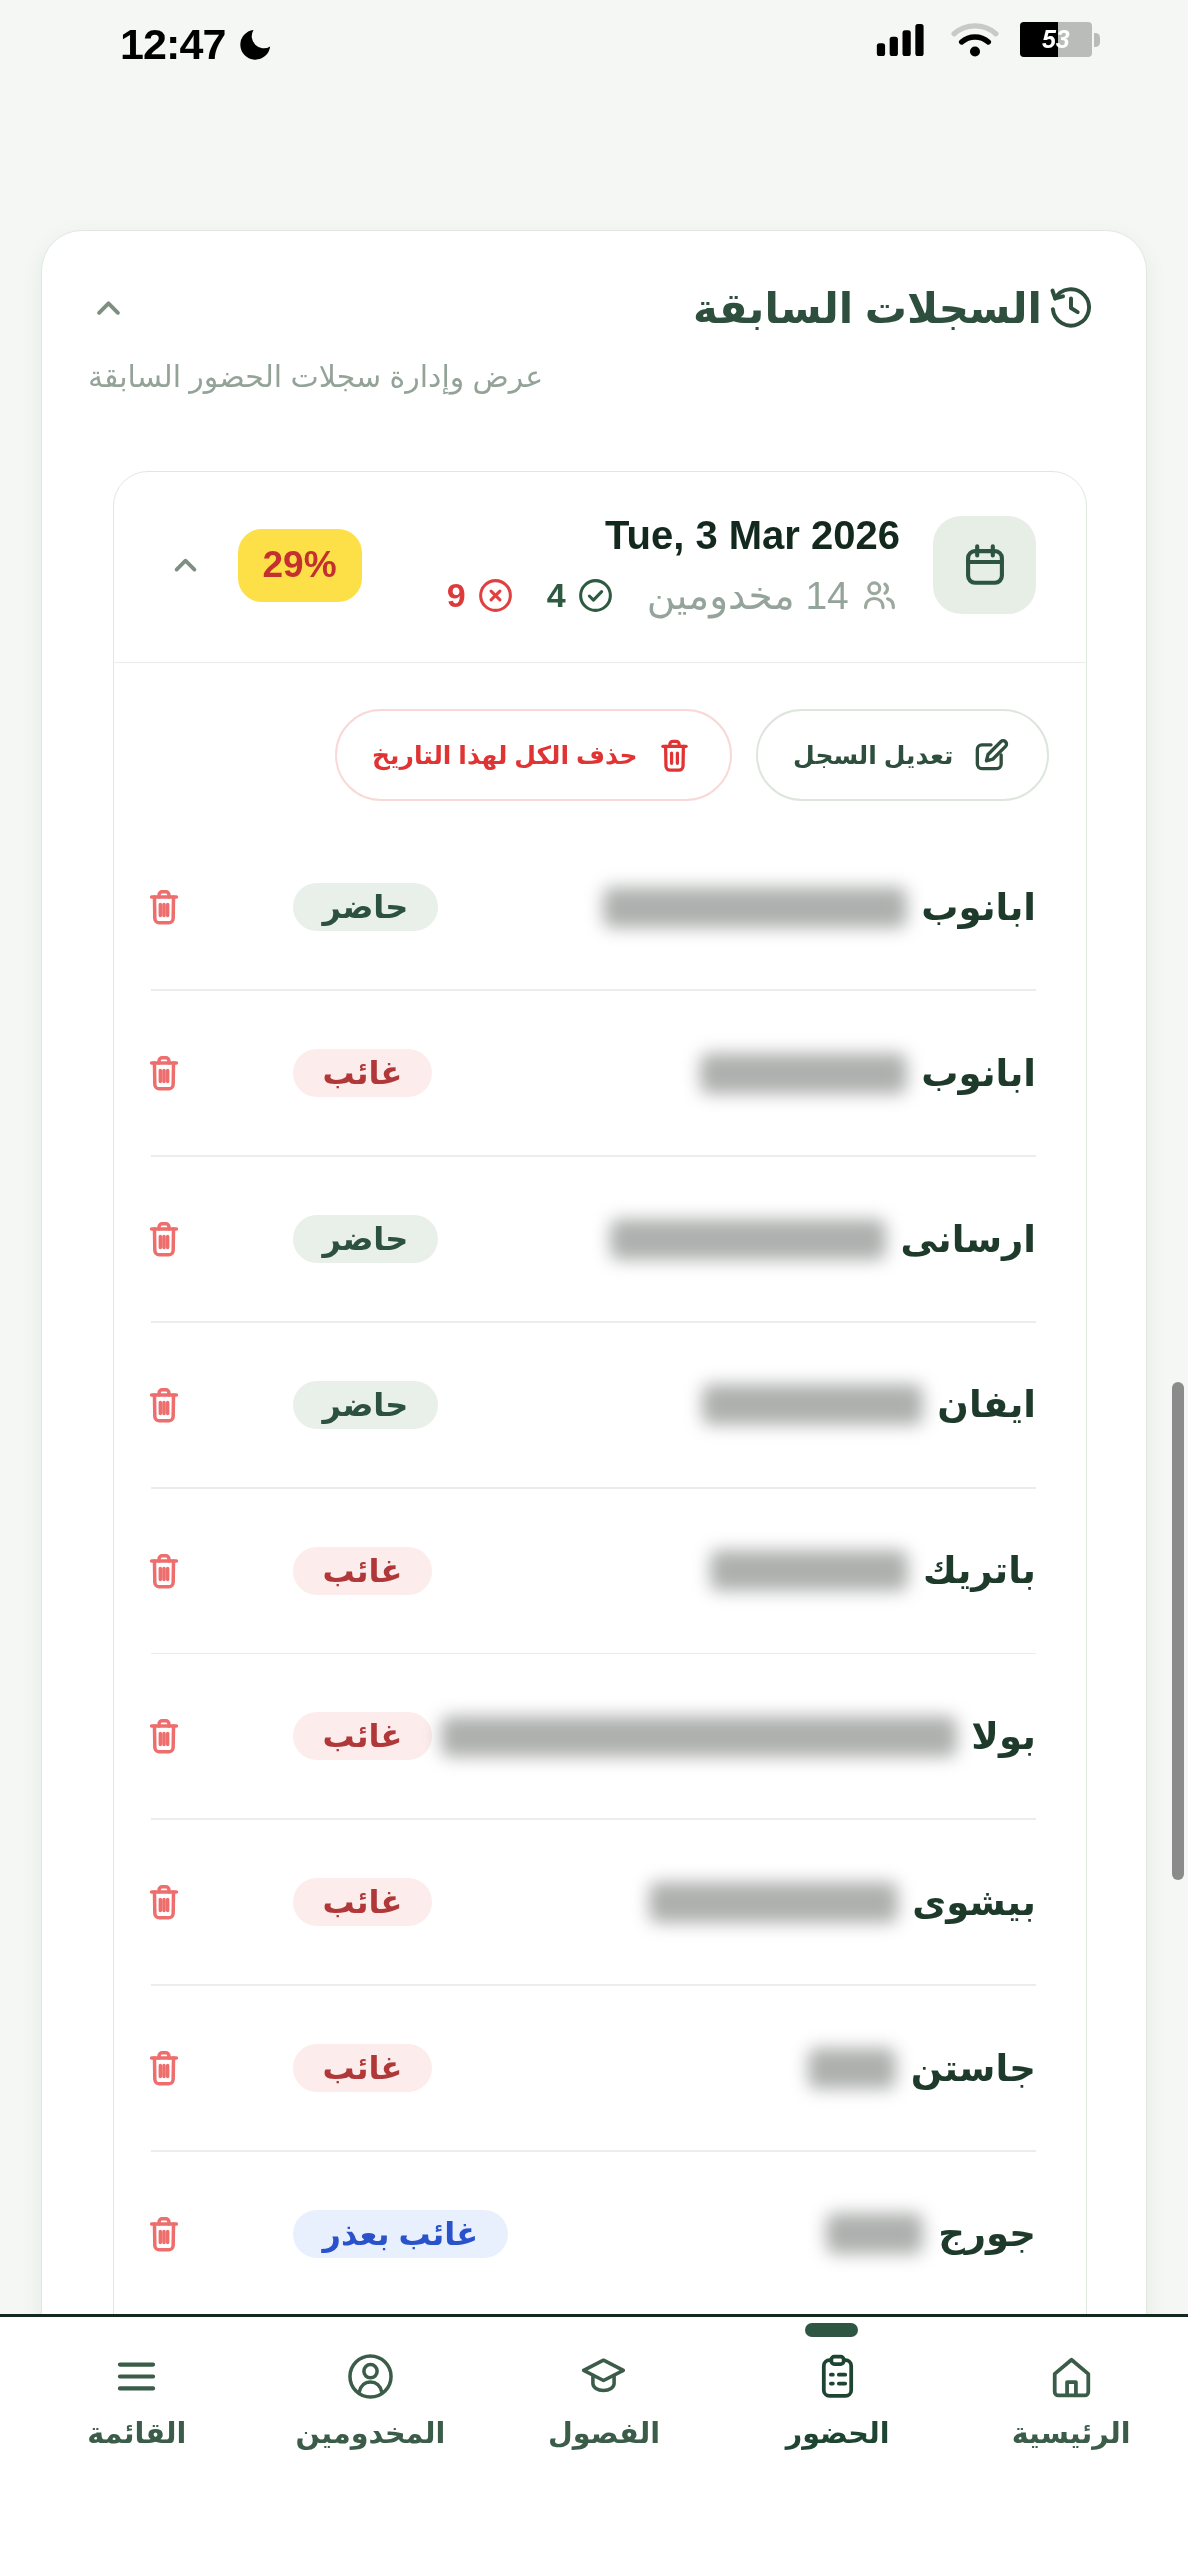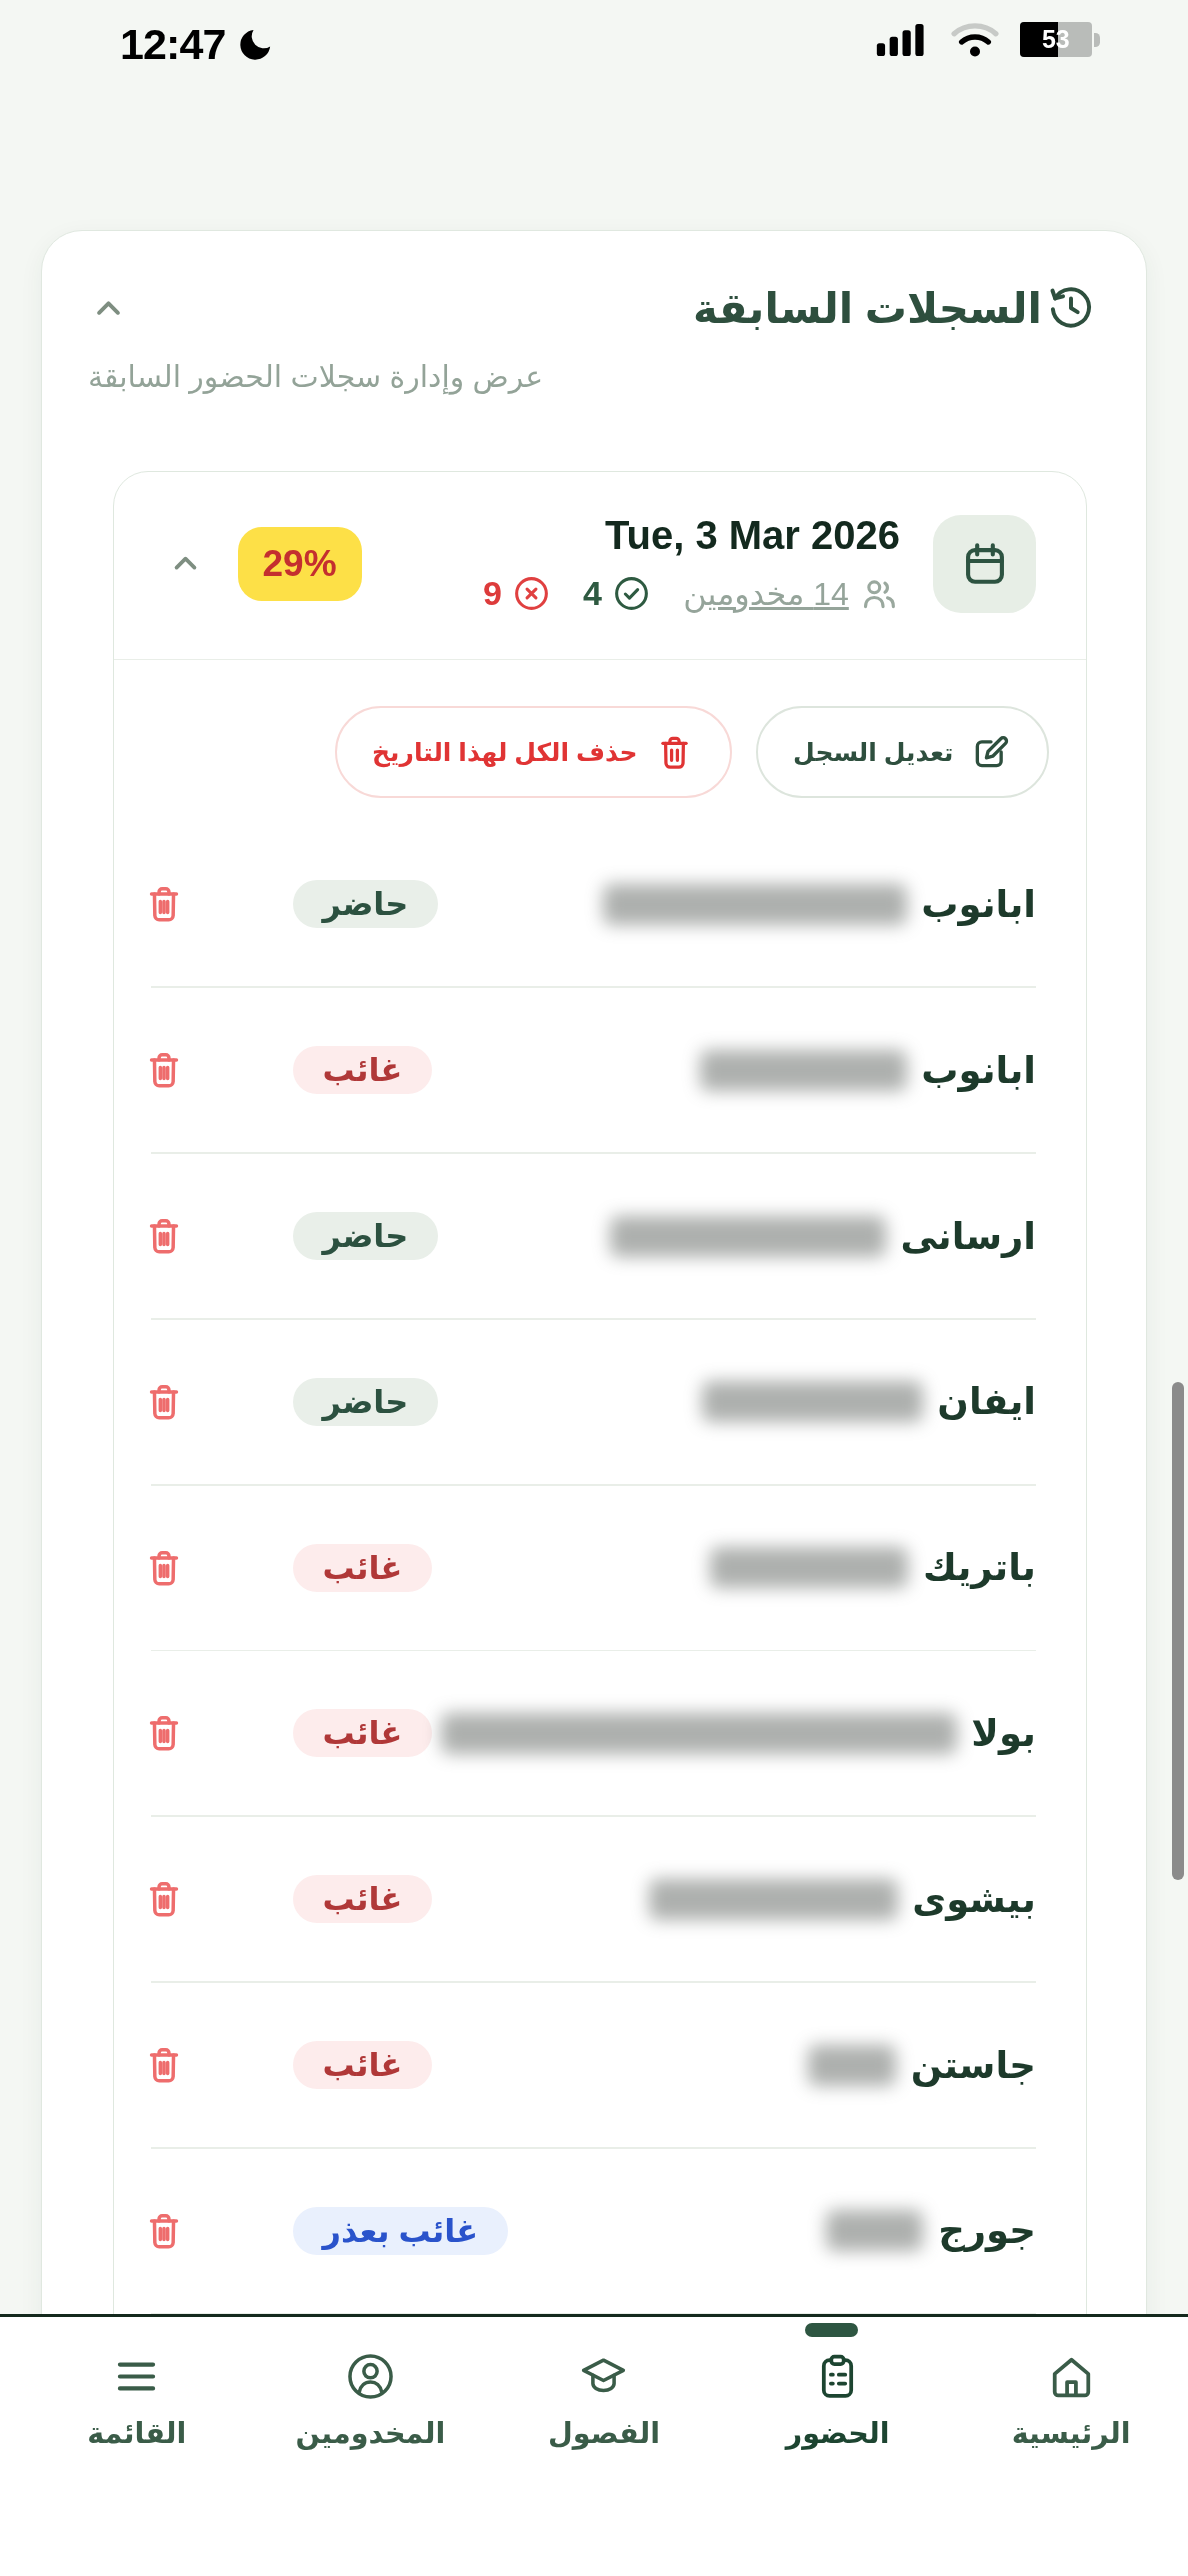--- a/index.html
+++ b/index.html
@@ -6,21 +6,21 @@
   .screen{position:relative;width:1188px;height:2576px;background:#f4f7f3;overflow:hidden;
     font-family:"Liberation Sans","DejaVu Sans",sans-serif;-webkit-font-smoothing:antialiased;}
   svg{display:block;}
 
   
   .status-bar{position:absolute;top:20px;left:0;right:0;height:77px;display:flex;align-items:flex-start;
     justify-content:space-between;padding:0 88px 0 120px;color:#000;}
   .sb-time{display:flex;align-items:center;gap:11px;font-size:43px;font-weight:700;letter-spacing:-0.9px;}
   .sb-right{display:flex;align-items:center;gap:20px;}
   .battery-wrap{position:relative;display:flex;align-items:center;}
-  .battery{position:relative;width:72px;height:35px;border-radius:4px;overflow:hidden;background:#b9bcb9;}
+  .battery{position:relative;width:72px;height:35px;border-radius:4px;overflow:hidden;background:#b9bcb9;font-style:italic;}
   .battery .fill{position:absolute;left:0;top:0;bottom:0;width:53%;background:#000;}
   .battery .txt{position:absolute;inset:0;display:flex;align-items:center;justify-content:center;
     font-size:25px;font-weight:700;color:#fff;}
   .battery-nub{width:6.4px;height:14px;background:#b9bcb9;border-radius:0 4.6px 4.6px 0;margin-left:1.8px;}
 
   
   .outer-card{position:absolute;left:41px;right:41px;top:230px;bottom:217px;background:#fff;
     border:1.8px solid #e0e8e0;border-radius:41px;box-shadow:0 7.4px 24px rgba(40,60,45,.06);}
   .card-header{padding:52px 50px 0 46px;}
   .header-row{display:flex;direction:rtl;align-items:center;}
@@ -32,21 +32,21 @@
   
   .inner-card{position:absolute;left:71px;right:59px;top:240px;bottom:-3.7px;background:#fff;
     border:1.8px solid #dfe8df;border-radius:35px 35px 0 0;overflow:hidden;}
   .ic-header{display:flex;direction:rtl;align-items:center;gap:33px;padding:41px 50px 0 46px;}
   .cal-box{flex:0 0 auto;width:103px;height:98px;border-radius:28px;background:#e7eee6;display:flex;
     align-items:center;justify-content:center;color:#2d5341;border:none;cursor:pointer;}
   .date-col{display:flex;flex-direction:column;align-items:flex-start;}
   .date{font-size:40px;font-weight:700;color:#13291e;direction:ltr;}
   .stats{display:flex;direction:rtl;align-items:center;gap:31px;margin-top:14.7px;}
   .stat{display:flex;align-items:center;gap:9.2px;direction:rtl;}
-  .stat-total{color:#95a49a;font-size:32px;text-decoration:underline;}
+  .stat-total{color:#95a49a;font-size:39px;}
   .stat-present{color:#2e5a41;font-size:34px;font-weight:600;}
   .stat-present svg{color:#2e5a41;}
   .stat-absent{color:#dd3b3b;font-size:34px;font-weight:600;}
   .stat-absent svg{color:#e04040;}
   .ic-spacer{flex:1;}
   .pct-badge{background:#fde047;color:#c42f2f;font-weight:700;font-size:37px;border-radius:24px;
     padding:15.7px 25px;direction:ltr;}
   .ic-chevron{color:#7e8e81;background:none;border:none;padding:0;margin-inline-end:5.5px;cursor:pointer;}
   .ic-divider{height:1.8px;background:#e9eee8;margin-top:44px;}
 

